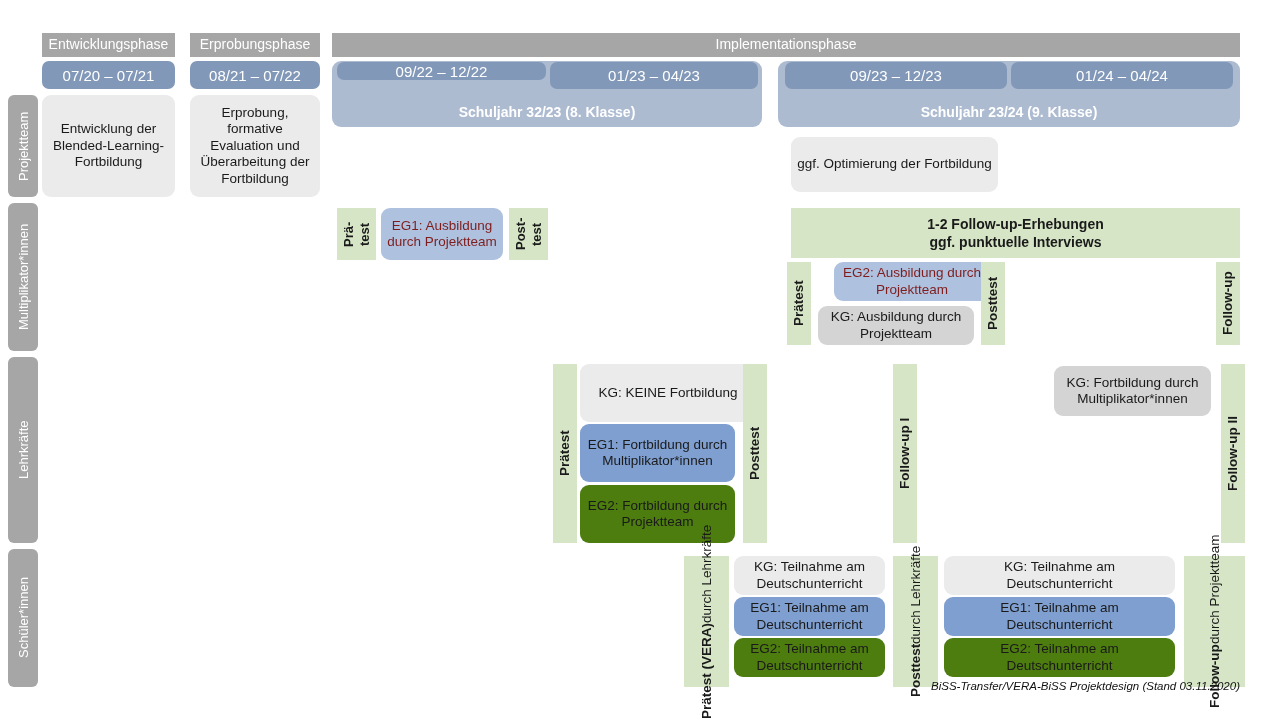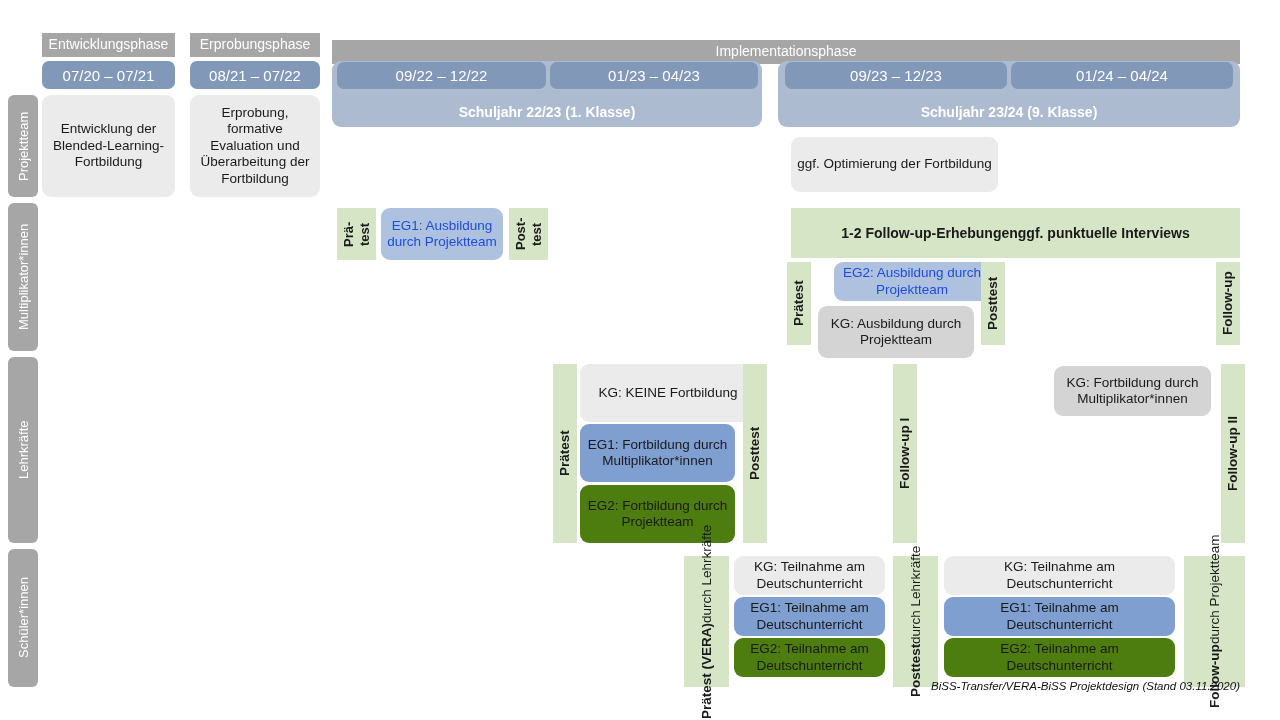--- a/index.html
+++ b/index.html
@@ -58,41 +58,41 @@
   
   .box{
     border-radius:9px;
     display:flex;align-items:center;justify-content:center;
     text-align:center;
     font-size:13.5px;line-height:1.22;
     padding:2px 6px;
   }
   .box-grey-light{background:#ebebeb;color:#1a1a1a;}
   .box-grey{background:#d4d4d4;color:#1a1a1a;}
-  .box-blue-mid{background:#aec2e0;color:#1d4ed8;}
+  .box-blue-mid{background:#aec2e0;color:#7f1d1d;}
   .box-blue-dark{background:#7f9fd0;color:#1a1a1a;}
   .box-blue-light{background:#4d7c0f;color:#1a1a1a;}
 
   
   .green{
     background:#d6e5c6;color:#1a1a1a;
     display:flex;align-items:center;justify-content:center;
     text-align:center;
   }
   .green-vert{
     writing-mode:vertical-rl;
     transform:rotate(180deg);
     font-size:13.5px;font-weight:bold;
     line-height:1.15;
     white-space:nowrap;
   }
   .green-vert .sub{font-weight:normal;}
   .green-wide{
     font-size:14px;font-weight:bold;line-height:1.3;
-    flex-direction:row;
+    flex-direction:column;
   }
 
   
   .vert2{
     writing-mode:vertical-rl;
     transform:rotate(180deg);
     font-size:13px;font-weight:bold;
     line-height:1.2;
     text-align:center;
     white-space:pre-line;
@@ -108,35 +108,35 @@
 <body>
 
 <div id="stage">
 
   <div class="abs phase-bar" style="left:42px;top:33px;width:133px;height:24px;">
     <span>Entwicklungsphase</span>
   </div>
   <div class="abs phase-bar" style="left:190px;top:33px;width:130px;height:24px;">
     <span>Erprobungsphase</span>
   </div>
-  <div class="abs phase-bar" style="left:332px;top:33px;width:908px;height:24px;margin-top:7px;">
+  <div class="abs phase-bar" style="left:332px;top:33px;width:908px;height:24px;">
     <span>Implementationsphase</span>
   </div>
 
   <div class="abs period" style="left:42px;top:61px;width:133px;height:28px;">
     <span>07/20 – 07/21</span>
   </div>
   <div class="abs period" style="left:190px;top:61px;width:130px;height:28px;">
     <span>08/21 – 07/22</span>
   </div>
 
   <div class="abs schoolyear" style="left:332px;top:61px;width:430px;height:66px;">
-    <span>Schuljahr 22/23 (1. Klasse)</span>
-  </div>
-  <div class="abs period" style="left:337px;top:62px;width:209px;height:27px;">
+    <span>Schuljahr 32/23 (8. Klasse)</span>
+  </div>
+  <div class="abs period" style="left:337px;top:62px;width:209px;height:18px;">
     <span>09/22 – 12/22</span>
   </div>
   <div class="abs period" style="left:550px;top:62px;width:208px;height:27px;">
     <span>01/23 – 04/23</span>
   </div>
 
   <div class="abs schoolyear" style="left:778px;top:61px;width:462px;height:66px;">
     <span>Schuljahr 23/24 (9. Klasse)</span>
   </div>
   <div class="abs period" style="left:785px;top:62px;width:222px;height:27px;">
@@ -185,21 +185,21 @@
     <span>1-2 Follow-up-Erhebungen</span>
     <span>ggf. punktuelle Interviews</span>
   </div>
 
   <div class="abs green green-vert" style="left:787px;top:262px;width:24px;height:83px;">
     <span>Prätest</span>
   </div>
   <div class="abs box box-blue-mid" style="left:834px;top:262px;width:156px;height:39px;">
     <span>EG2: Ausbildung durch Projektteam</span>
   </div>
-  <div class="abs box box-grey" style="left:818px;top:306px;width:156px;height:52px;align-items:center;">
+  <div class="abs box box-grey" style="left:818px;top:306px;width:156px;height:39px;align-items:center;">
     <span>KG: Ausbildung durch Projektteam</span>
   </div>
   <div class="abs green green-vert" style="left:981px;top:262px;width:24px;height:83px;">
     <span>Posttest</span>
   </div>
   <div class="abs green green-vert" style="left:1216px;top:262px;width:24px;height:83px;">
     <span>Follow-up</span>
   </div>
 
   <div class="abs green green-vert" style="left:553px;top:364px;width:24px;height:179px;">

